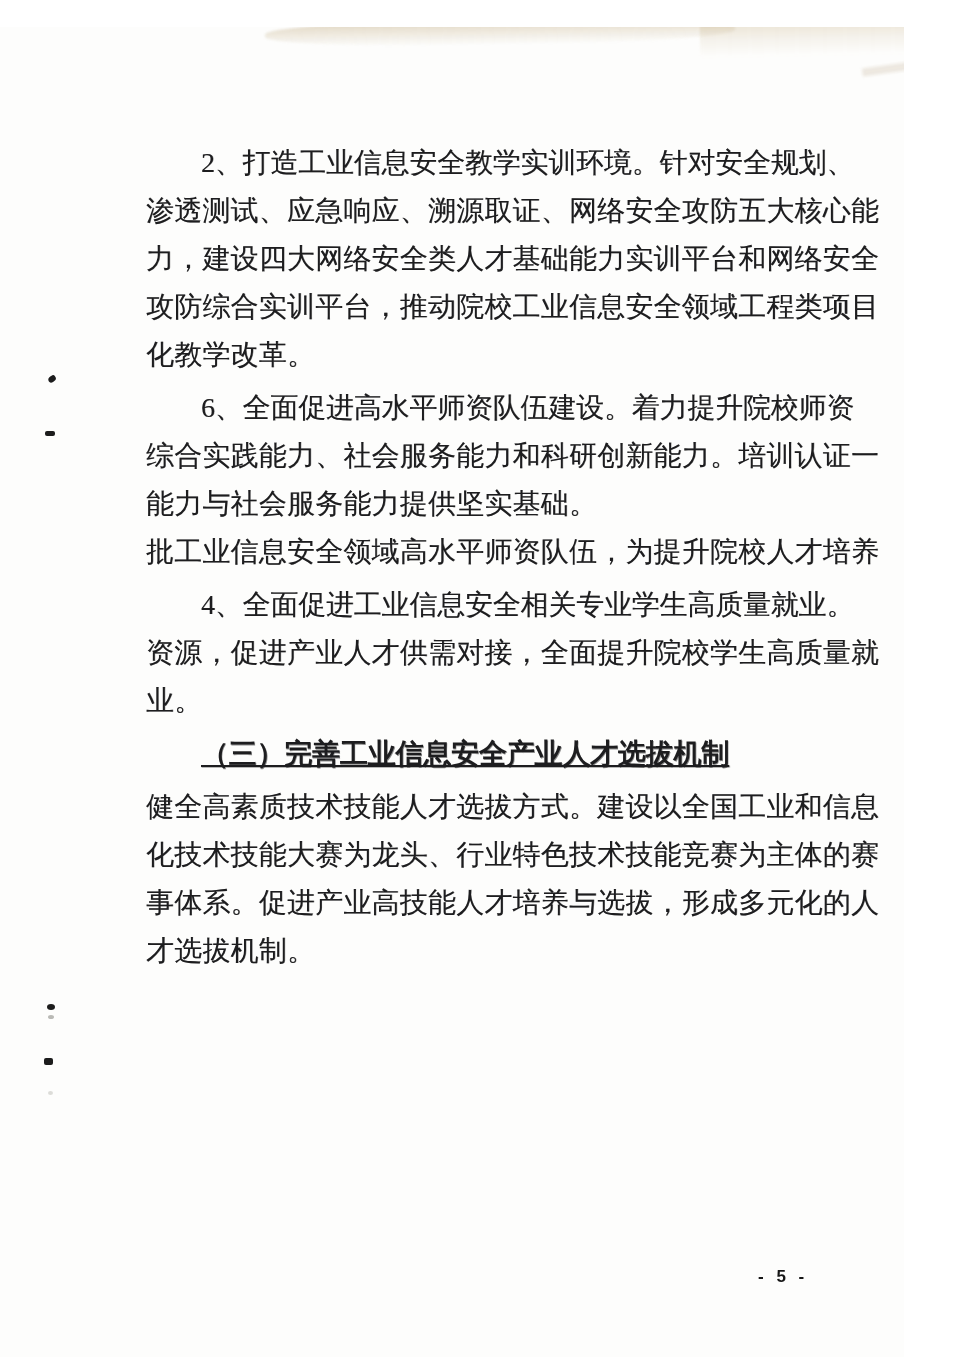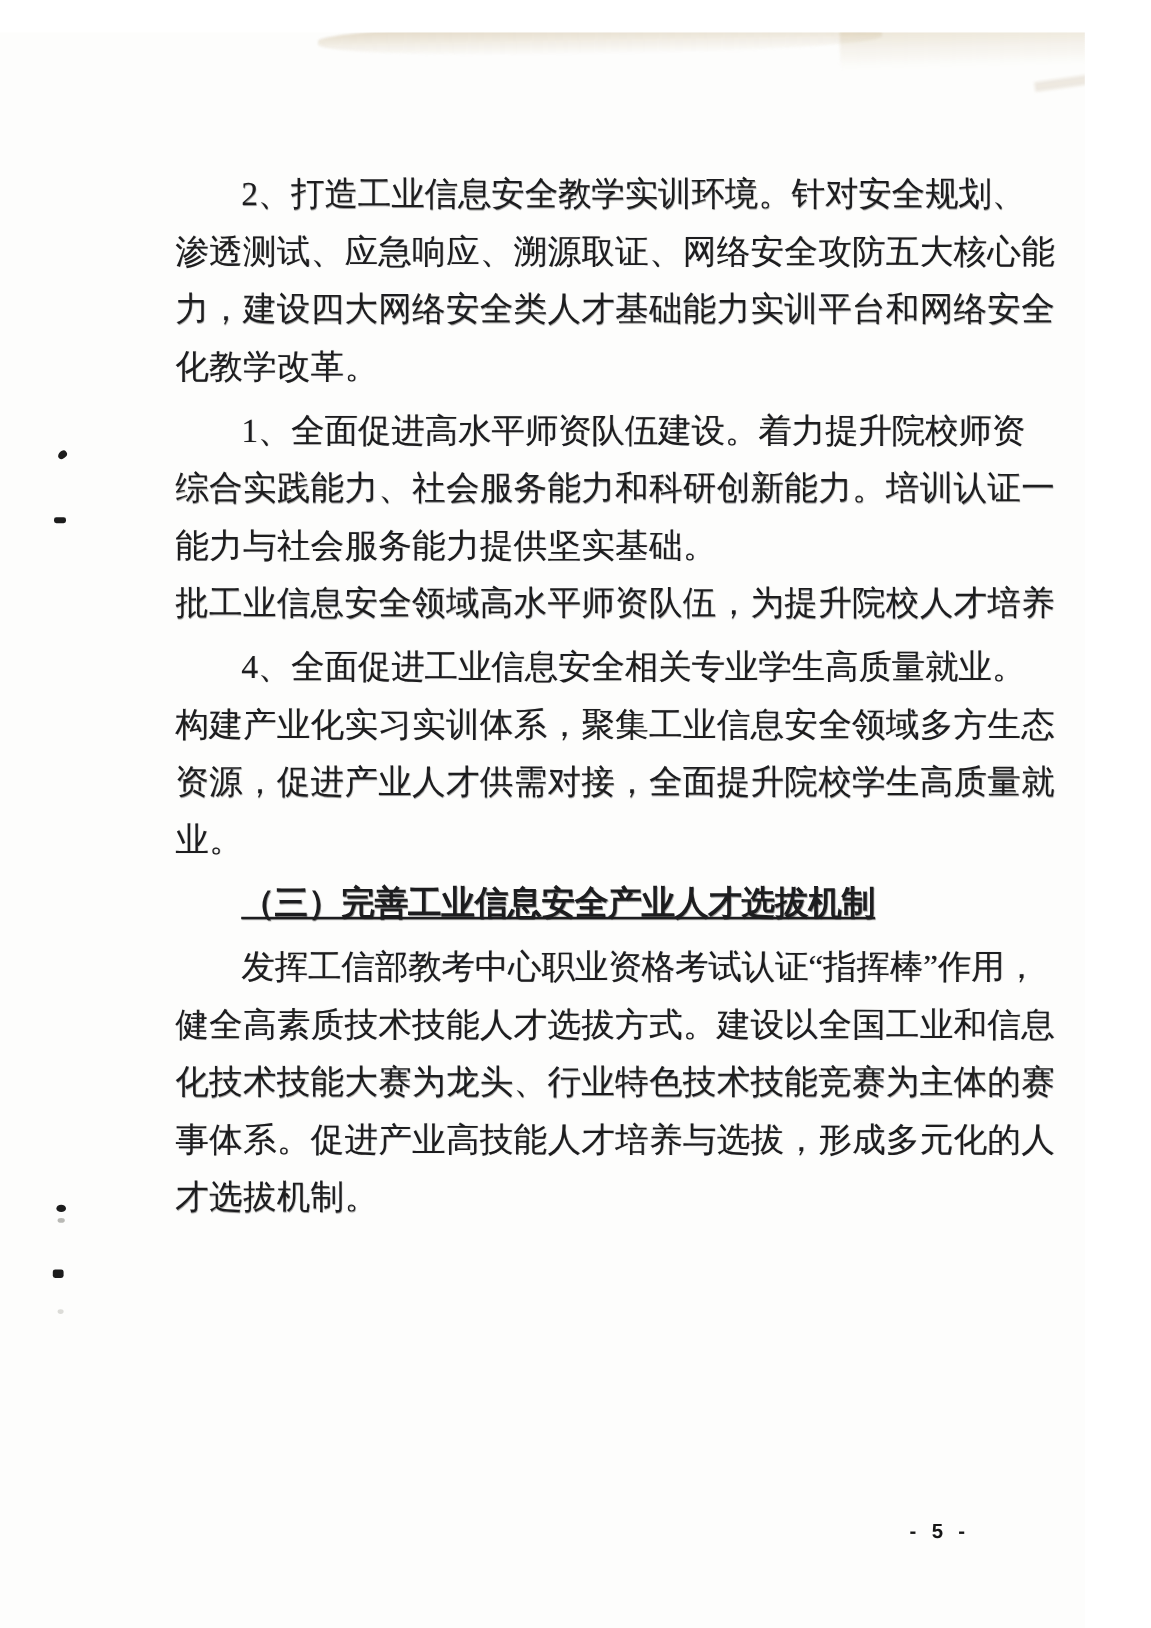--- a/index.html
+++ b/index.html
@@ -110,43 +110,42 @@
   <div class="speck s3b"></div>
   <div class="speck s4"></div>
   <div class="speck s5"></div>
 
   <div class="content">
 
     <div class="para">
       <div class="line indent">2、打造工业信息安全教学实训环境。针对安全规划、</div>
       <div class="line">渗透测试、应急响应、溯源取证、网络安全攻防五大核心能</div>
       <div class="line">力，建设四大网络安全类人才基础能力实训平台和网络安全</div>
+      <div class="line">攻防综合实训平台，推动院校工业信息安全领域工程类项目</div>
       <div class="line">化教学改革。</div>
     </div>
 
     <div class="para">
-      <div class="line indent">1、全面促进高水平师资队伍建设。着力提升院校师资</div>
+      <div class="line indent">6、全面促进高水平师资队伍建设。着力提升院校师资</div>
       <div class="line">综合实践能力、社会服务能力和科研创新能力。培训认证一</div>
       <div class="line">能力与社会服务能力提供坚实基础。</div>
       <div class="line">批工业信息安全领域高水平师资队伍，为提升院校人才培养</div>
     </div>
 
     <div class="para">
       <div class="line indent">4、全面促进工业信息安全相关专业学生高质量就业。</div>
-      <div class="line">构建产业化实习实训体系，聚集工业信息安全领域多方生态</div>
       <div class="line">资源，促进产业人才供需对接，全面提升院校学生高质量就</div>
       <div class="line">业。</div>
     </div>
 
     <div class="heading">
       <div class="line indent">（三）完善工业信息安全产业人才选拔机制</div>
     </div>
 
     <div class="para">
-      <div class="line indent">发挥工信部教考中心职业资格考试认证“指挥棒”作用，</div>
       <div class="line">健全高素质技术技能人才选拔方式。建设以全国工业和信息</div>
       <div class="line">化技术技能大赛为龙头、行业特色技术技能竞赛为主体的赛</div>
       <div class="line">事体系。促进产业高技能人才培养与选拔，形成多元化的人</div>
       <div class="line">才选拔机制。</div>
     </div>
 
 
   </div>
 
   <div class="page-number">- 5 -</div>

